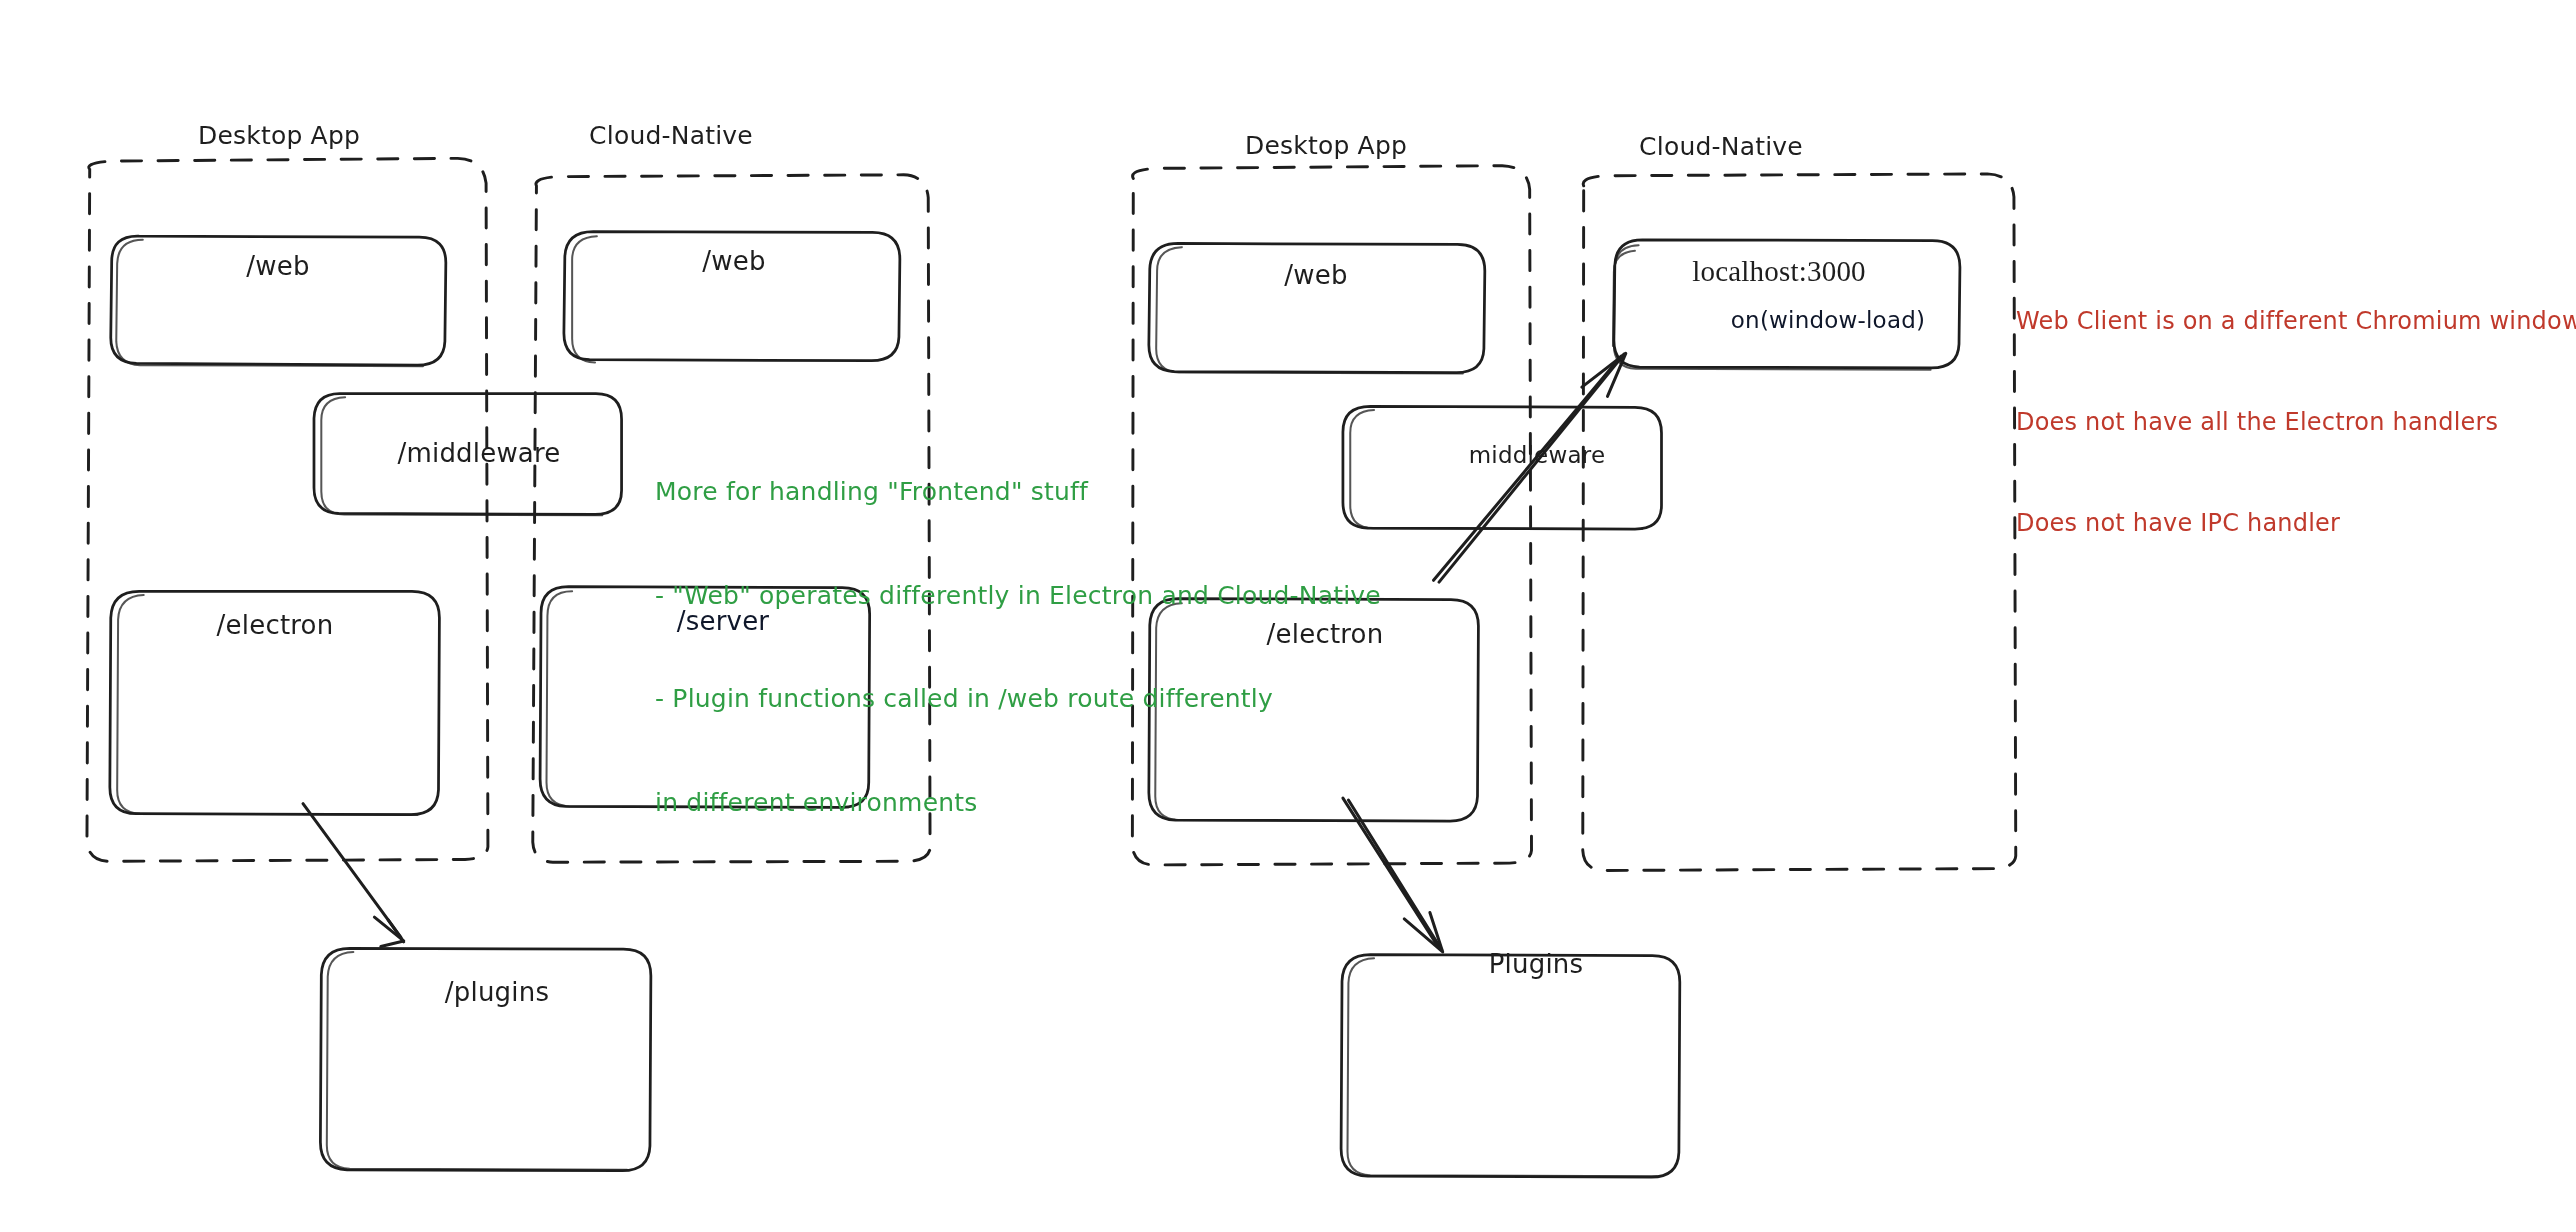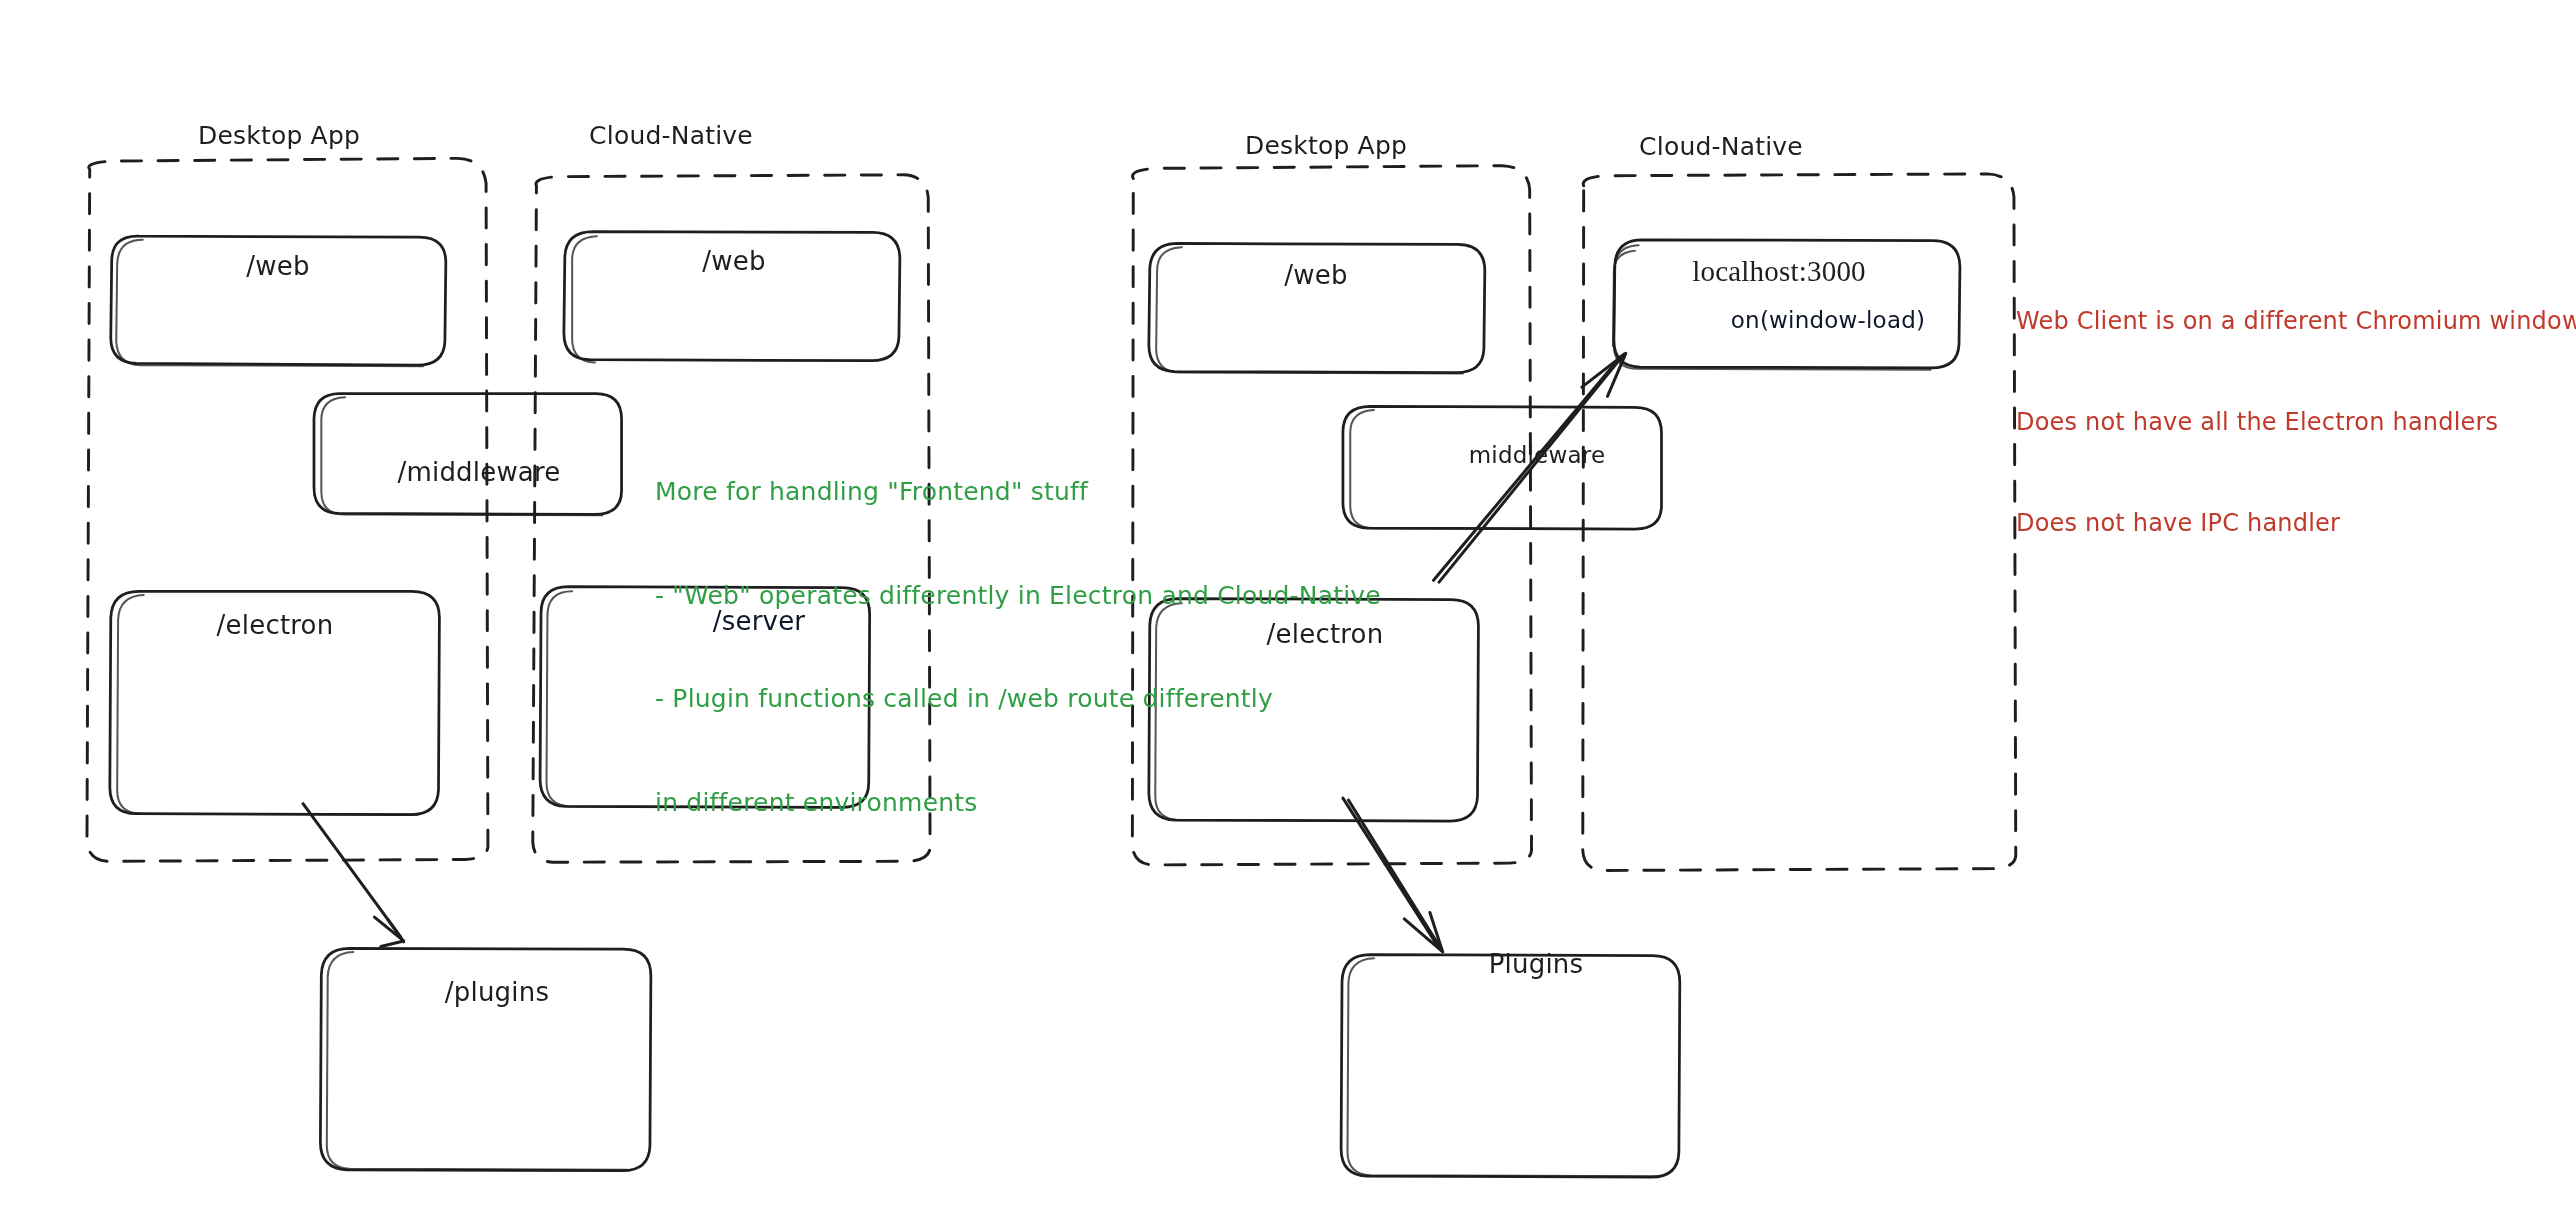--- a/index.html
+++ b/index.html
@@ -182,25 +182,25 @@
   </svg>
 
   <div class="txt group-label centered" style="left:279px; top:120px;">Desktop App</div>
 
   <div class="txt group-label centered" style="left:671px; top:120px;">Cloud-Native</div>
 
   <div class="txt box-label centered" style="left:278px; top:250px;">/web</div>
 
   <div class="txt box-label centered" style="left:734px; top:245px;">/web</div>
 
-  <div class="txt box-label centered" style="left:479px; top:456px;">/middleware</div>
+  <div class="txt box-label centered" style="left:479px; top:437px;">/middleware</div>
 
   <div class="txt box-label centered" style="left:275px; top:609px;">/electron</div>
 
-  <div class="txt box-label label-red centered" style="left:723px; top:605px;margin-left:36px;">/server</div>
+  <div class="txt box-label label-red centered" style="left:723px; top:605px;">/server</div>
 
   <div class="txt box-label centered" style="left:497px; top:976px;">/plugins</div>
 
   <div class="txt note-green" style="left:655px; top:406px;">
     <div>More for handling "Frontend" stuff</div>
     <div>- "Web" operates differently in Electron and Cloud-Native</div>
     <div>- Plugin functions called in /web route differently</div>
     <div>in different environments</div>
   </div>
 

